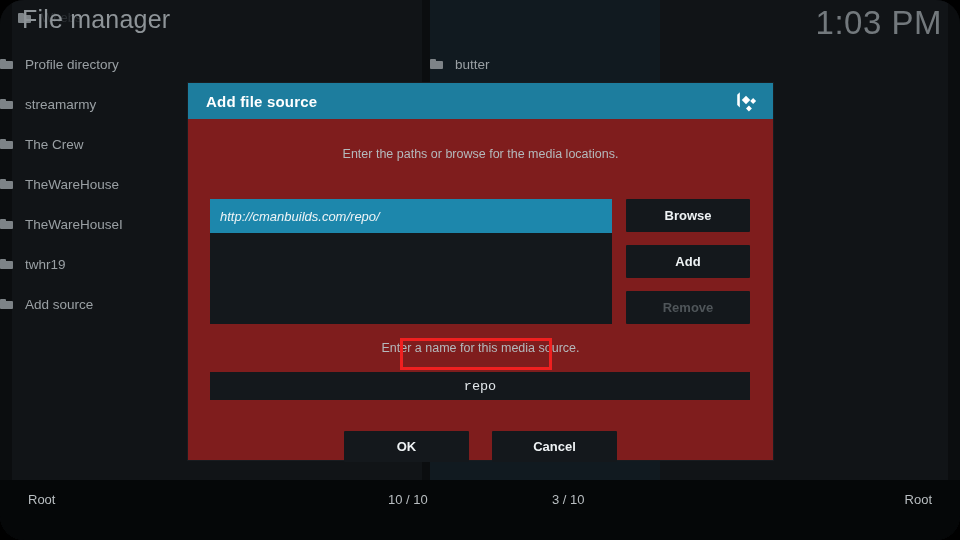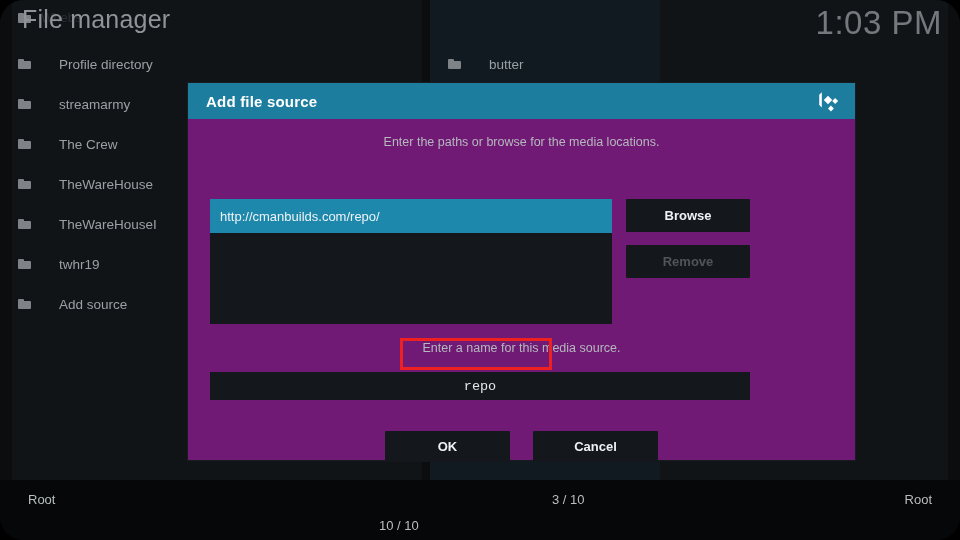--- a/index.html
+++ b/index.html
@@ -95,22 +95,21 @@
   .file-list-right {
     position: absolute;
     left: 430px;
     top: 44px;
     width: 518px;
   }
   .file-row {
     height: 40px;
     display: flex;
     align-items: center;
-    padding-left: 18px;
-    gap: 28px;
+    gap: 12px;
     font-size: 13.5px;
     color: #9aa0a4;
   }
   .folder-ic {
     width: 13px;
     height: 10px;
     position: relative;
     flex: 0 0 auto;
   }
   .folder-ic::before {
@@ -139,32 +138,32 @@
     height: 60px;
     background: #050708;
   }
   .statusbar .sb {
     position: absolute;
     top: 12px;
     font-size: 13px;
     color: #b9bec1;
   }
   .sb-left { left: 28px; }
-  .sb-c1 { left: 379px; color: #90969a; margin-top: 26px; }
+  .sb-c1 { left: 388px; color: #90969a; }
   .sb-c2 { left: 552px; color: #90969a; }
   .sb-right { right: 28px; }
 
   
   .dialog {
     position: absolute;
     left: 188px;
     top: 83px;
-    width: 667px;
+    width: 585px;
     height: 377px;
-    background: #701a75;
+    background: #7f1d1d;
     box-shadow: 0 0 0 1px #181c20;
     z-index: 10;
   }
   .dialog-title {
     height: 36px;
     background: #1d7d9e;
     display: flex;
     align-items: center;
     justify-content: space-between;
     padding: 0 14px 0 18px;
@@ -182,39 +181,40 @@
   }
   .dialog-body {
     position: relative;
     height: 341px;
   }
 
   .hint {
     text-align: center;
     font-size: 12.5px;
     color: #b4b9bc;
-    padding-top: 16px;
+    padding-top: 28px;
   }
 
   .paths-wrap {
     position: absolute;
     left: 22px;
     top: 80px;
     width: 402px;
     height: 125px;
     background: #14181c;
   }
   .path-row-selected {
     height: 34px;
     background: #1d87ac;
     display: flex;
     align-items: center;
     padding-left: 10px;
     font-size: 13px;
     color: #eef4f6;
+    font-style: italic;
   }
 
   .side-buttons {
     position: absolute;
     left: 438px;
     top: 80px;
     width: 124px;
     text-align: center;
   }
   .btn {
@@ -375,20 +375,21 @@
       <div class="hint">Enter the paths or browse for the media locations.</div>
 
       <div class="paths-wrap">
         <div class="path-row-selected">
           <span>http://cmanbuilds.com/repo/</span>
         </div>
       </div>
 
       <div class="side-buttons">
         <div class="btn">Browse</div>
+        <div class="btn">Add</div>
         <div class="btn disabled">Remove</div>
       </div>
 
       <div class="hint2">Enter a name for this media source.</div>
 
       <div class="name-field">
         <span>repo</span>
       </div>
 
       <div class="bottom-buttons">

